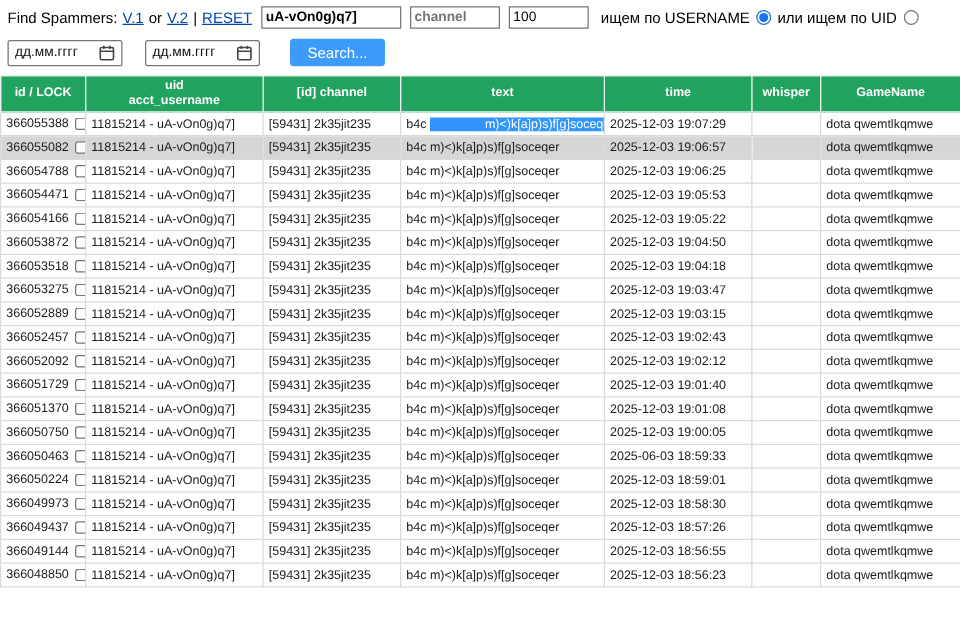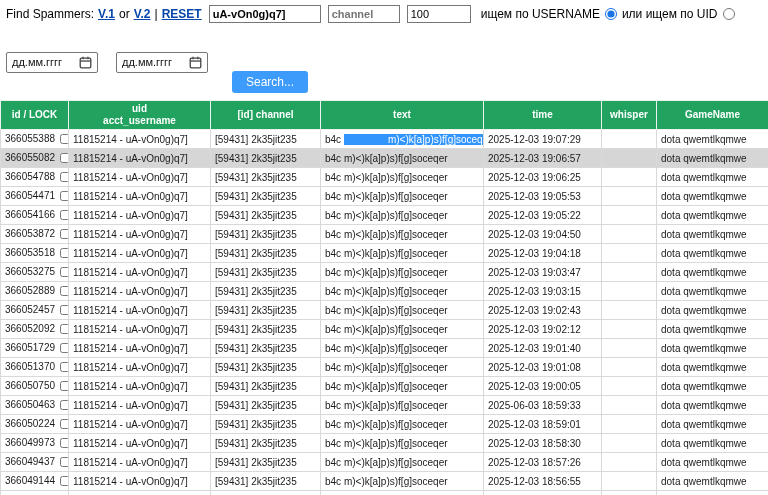--- a/index.html
+++ b/index.html
@@ -13,42 +13,42 @@
   :root {
     --green: #21a35f;
     --btn-blue: #3d9bfc;
     --sel-blue: #3295fd;
     --link-blue: #0645ad;
     --hl-gray: #d6d6d6;
   }
   .toolbar { padding: 5px 0 0 6px; font-size: 12px; color: #000; }
   .tb-row { display: flex; align-items: center; gap: 4px; }
   .tb-row1 { margin-bottom: 8px; }
-  a.link { color: var(--link-blue); text-decoration: underline; cursor: pointer; font-weight: bold; }
+  a.link { color: var(--link-blue); text-decoration: underline; cursor: pointer; }
   input.text {
     height: 18px; border: 1px solid #767676; font-size: 11px;
     padding: 1px 3px; font-family: inherit; margin-left: 3px;
   }
   .username-input { width: 112px; font-weight: bold; }
   .channel-input { width: 72px; font-weight: bold; }
   .limit-input { width: 64px; }
   .radio-group { display: inline-flex; align-items: center; gap: 3px; margin-left: 6px; }
   input[type="radio"] { width: 12px; height: 12px; margin: 0 2px; accent-color: #1a73e8; }
   input[type="checkbox"] { accent-color: #555; }
   .date-field {
     display: inline-flex; align-items: center; justify-content: space-between;
     border: 1px solid #767676; border-radius: 2px;
     height: 21px; width: 92px; padding: 0 5px;
     font-size: 11px; color: #111; margin-right: 14px; cursor: default;
   }
   .cal-icon { width: 13px; height: 13px; flex: 0 0 auto; }
   .search-btn {
     background: var(--btn-blue); color: #fff; border: none; border-radius: 3px;
     height: 22px; padding: 0 14px; font-size: 12px;
-    font-family: inherit; margin-left: 6px; cursor: pointer; margin-top: 40px;
+    font-family: inherit; margin-left: 6px; cursor: pointer;
   }
   table {
     border-collapse: collapse; table-layout: fixed;
     width: 768px; margin-top: 7px; font-size: 10px;
   }
   th {
     background: var(--green); color: #fff; font-weight: bold; text-align: center;
     border: 1px solid #eef2ee; padding: 2px; white-space: pre-line;
     font-size: 10px; height: 28px; line-height: 12px;
   }

